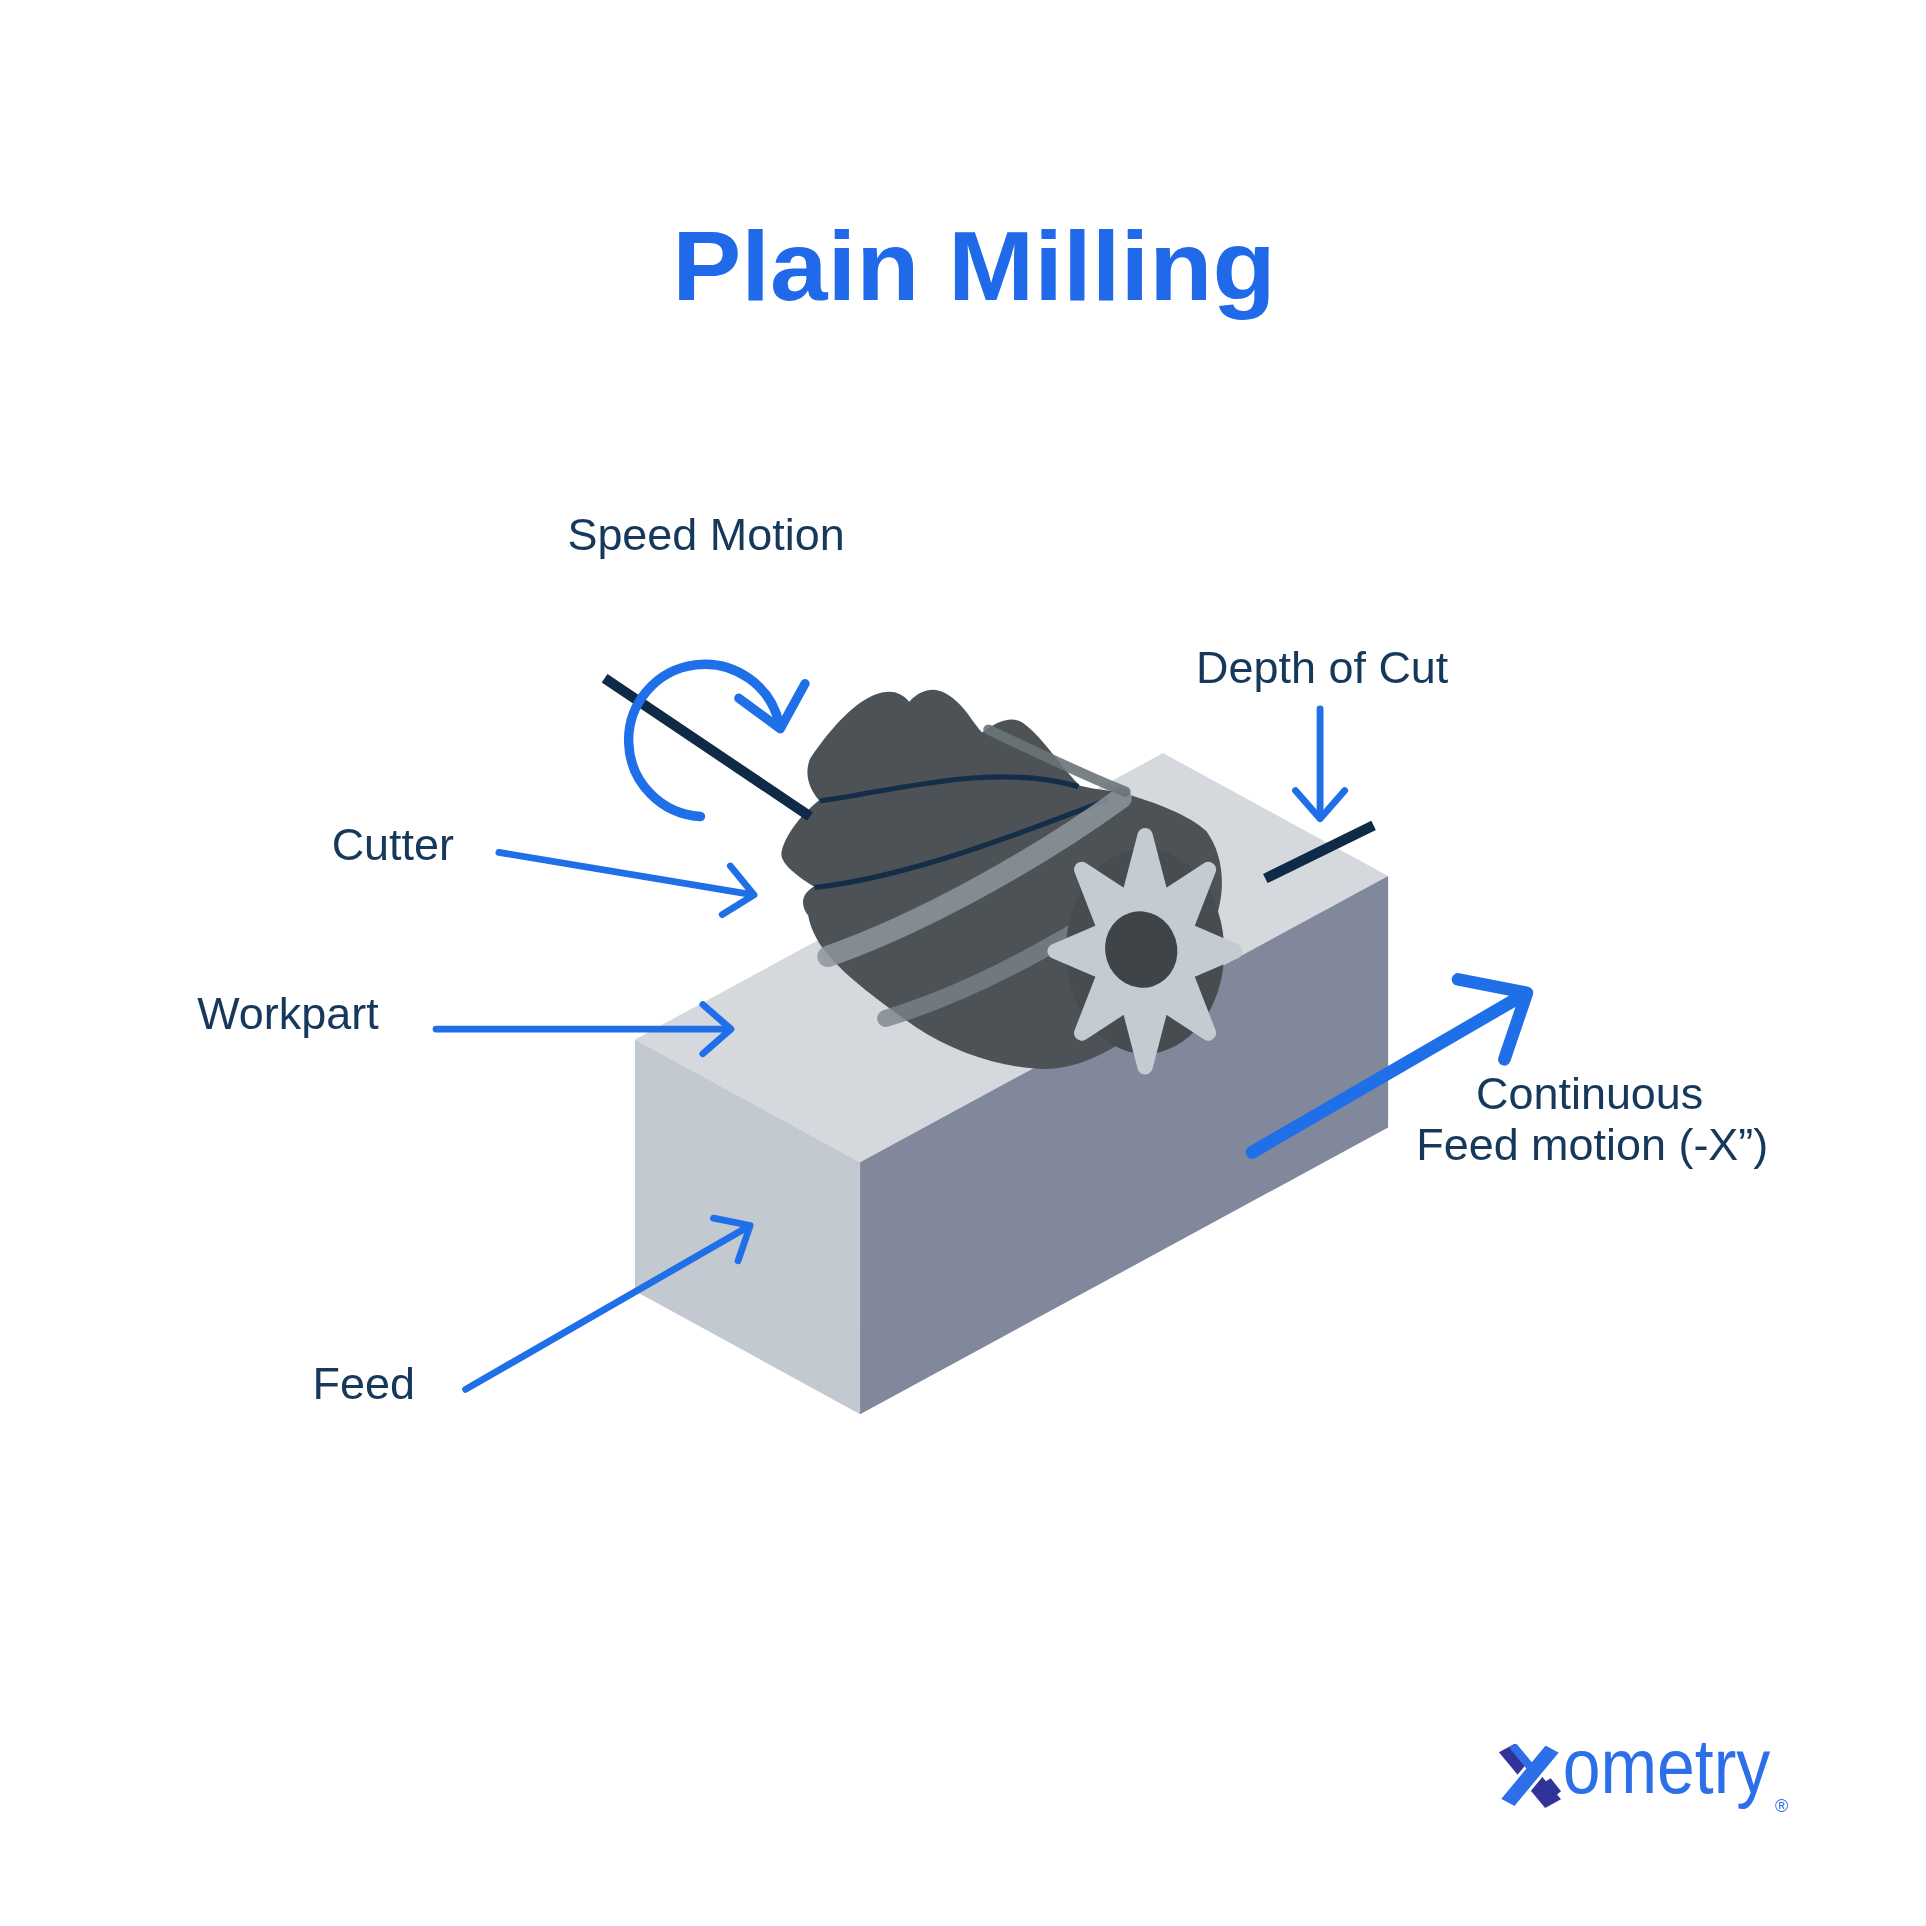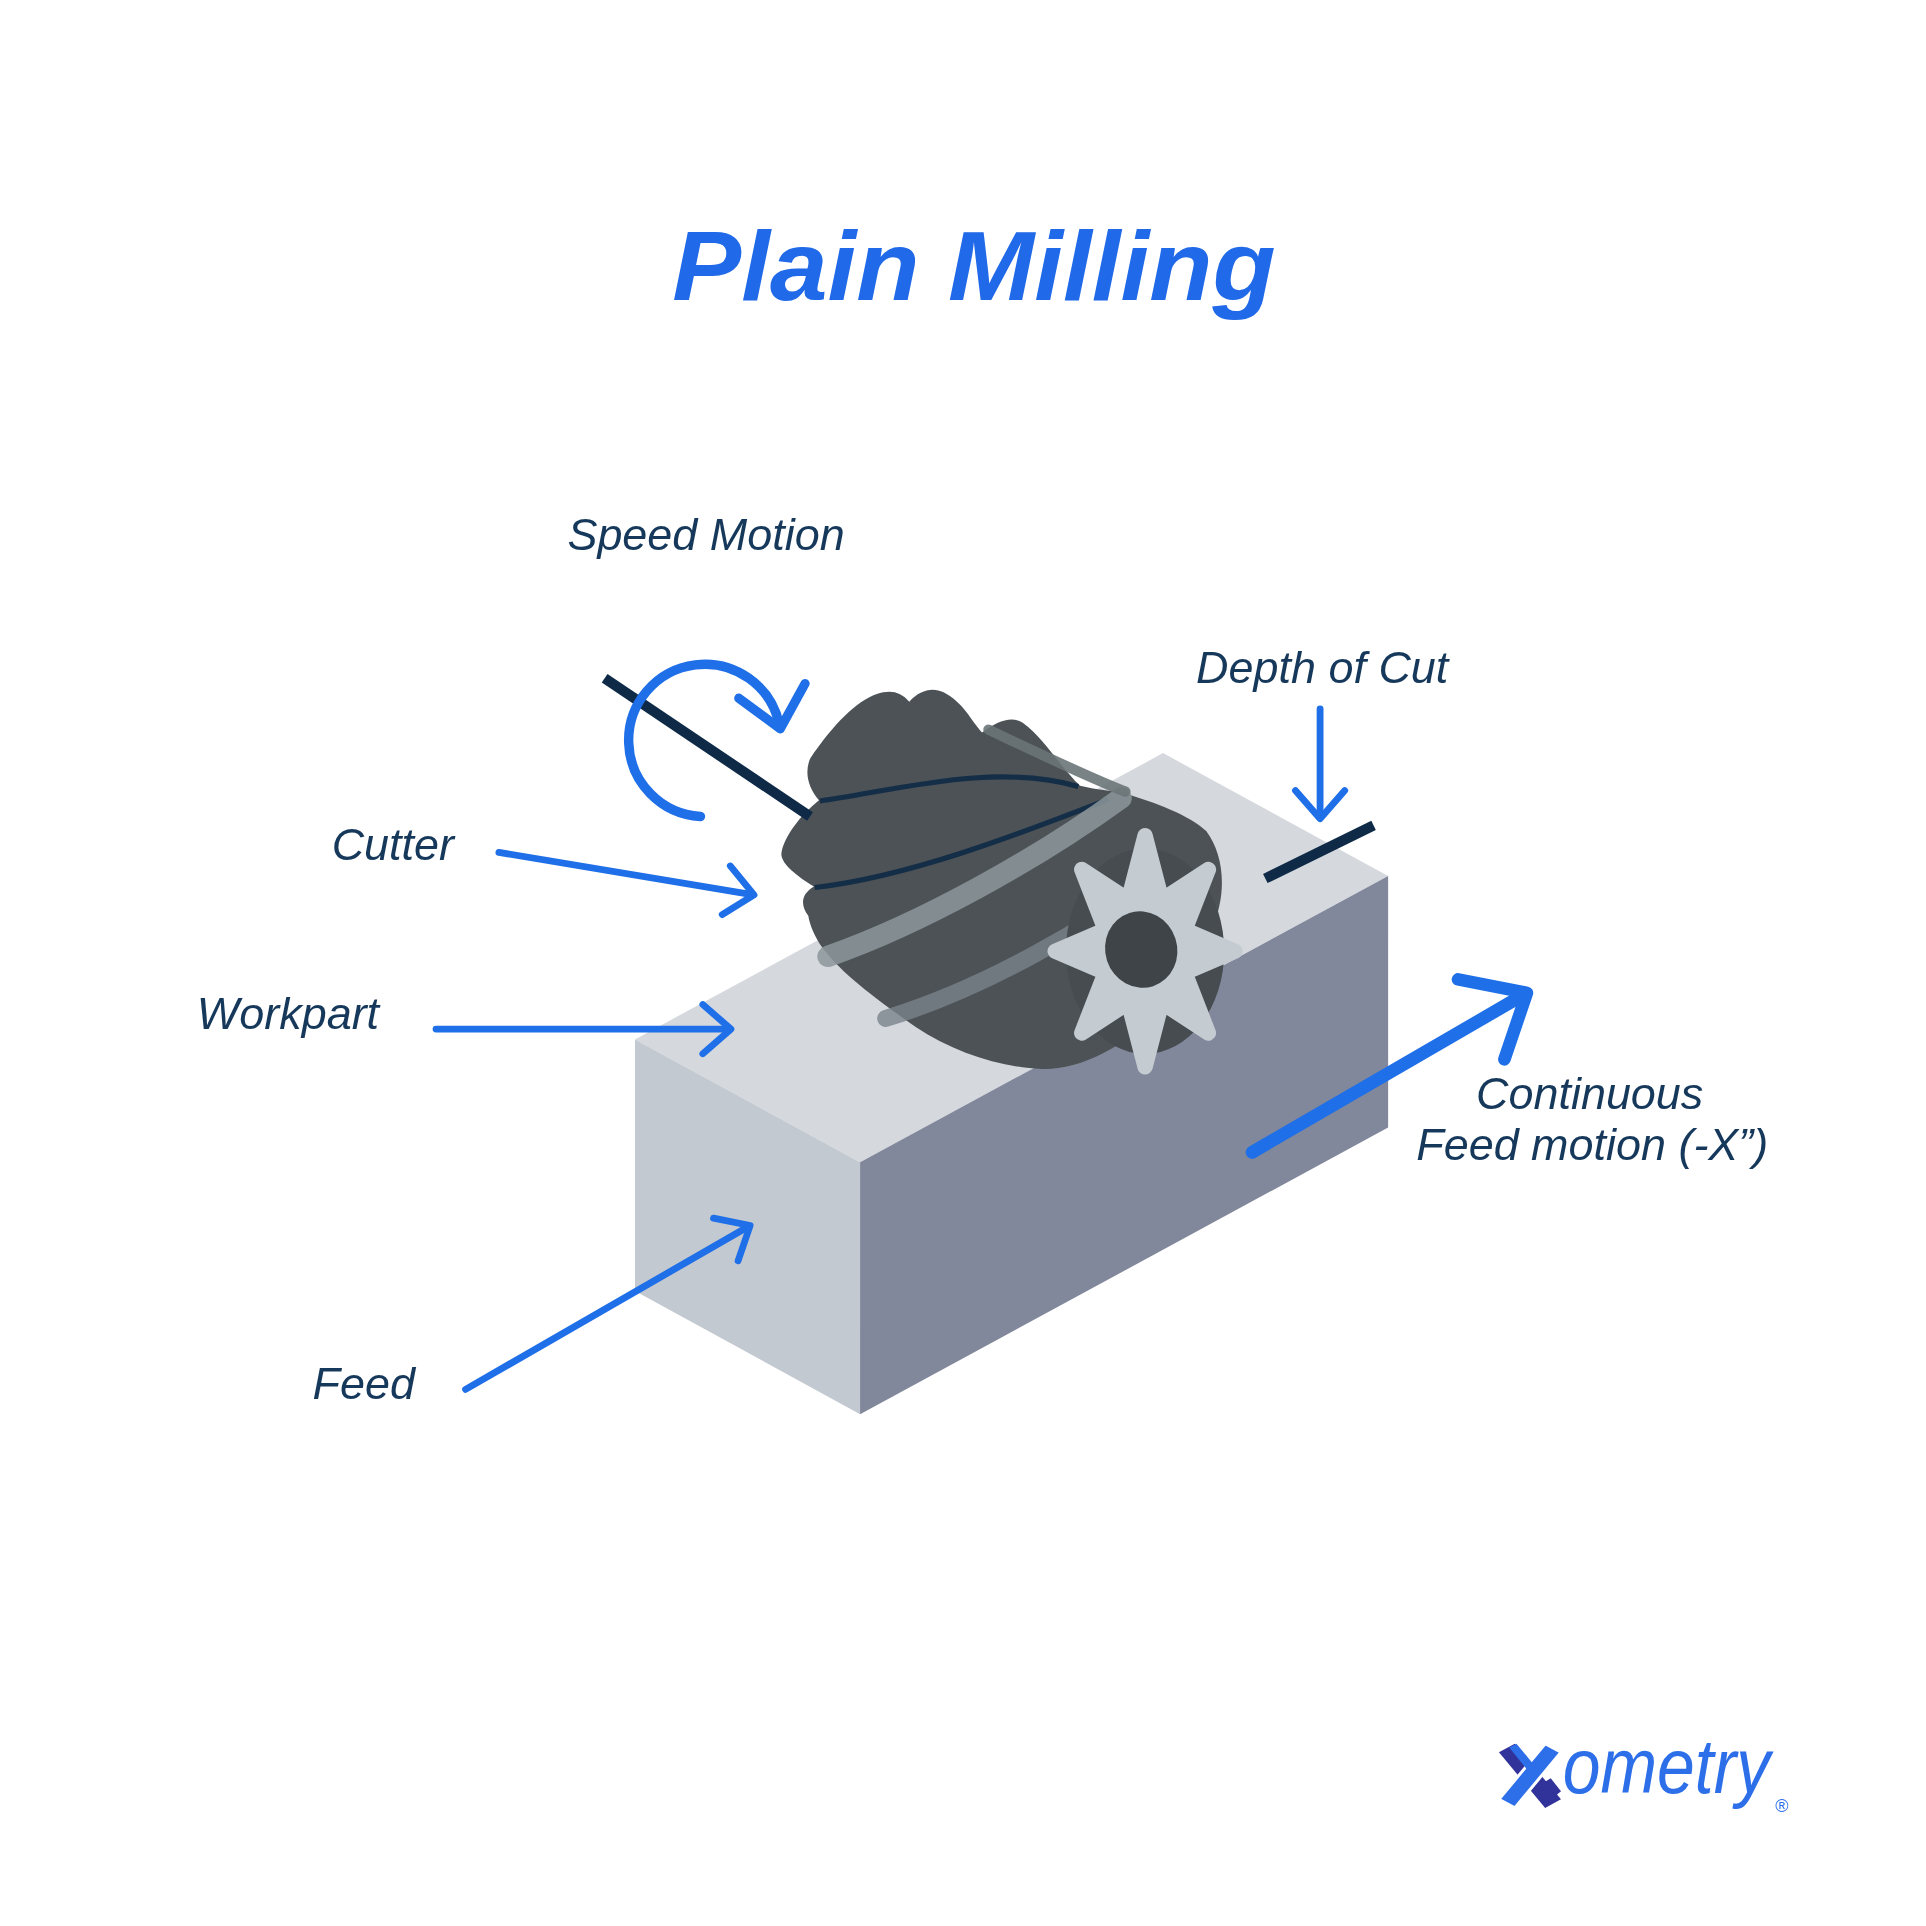--- a/index.html
+++ b/index.html
@@ -5,21 +5,20 @@
   html, body {
     margin: 0;
     padding: 0;
     background: #ffffff;
   }
   .canvas {
     width: 100vw;
     height: 100vh;
     overflow: hidden;
     background: #ef4444;
-    font-style: italic;
   }
   svg { display: block; width: 100%; height: 100%; }
   text {
     font-family: "Liberation Sans", "DejaVu Sans", sans-serif;
   }
   .title-text {
     font-size: 228px;
     font-weight: bold;
     fill: #2069E8;
   }

